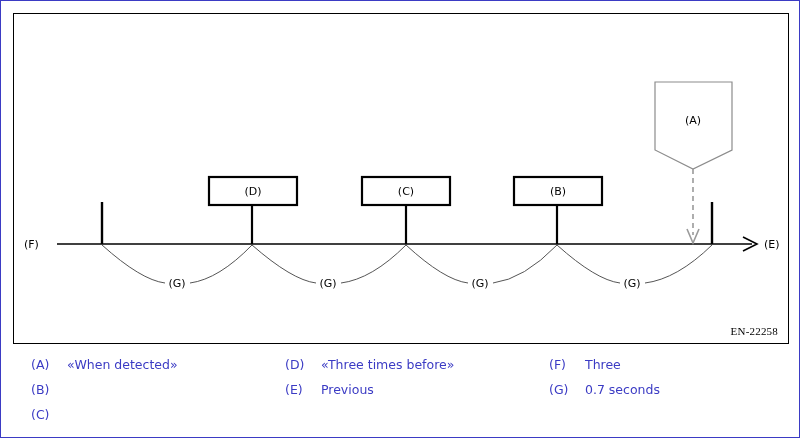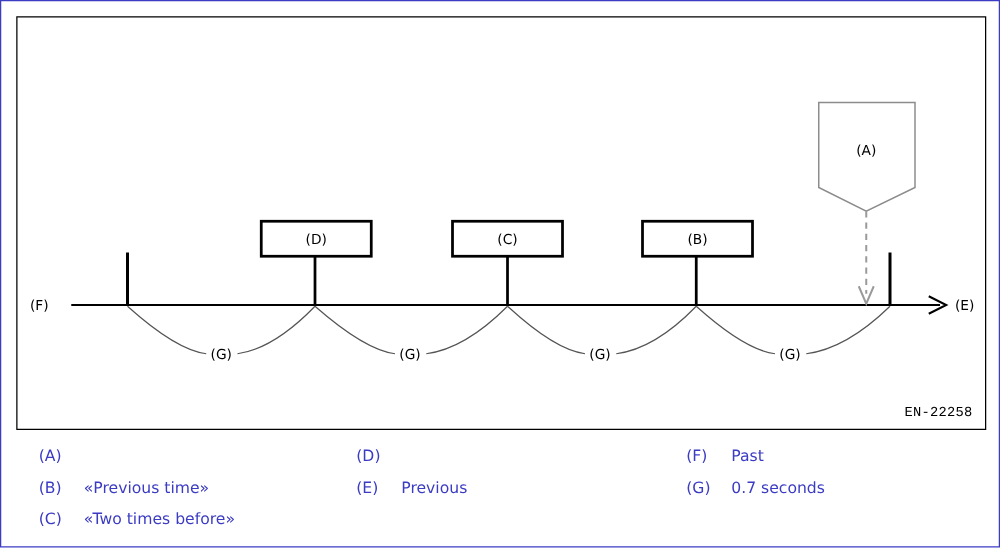--- a/index.html
+++ b/index.html
@@ -38,21 +38,21 @@
   }
   .fig-label {
     font-family: "DejaVu Sans", sans-serif;
     font-size: 11px;
     fill: #000000;
   }
   .fig-ref {
     position: absolute;
     right: 10px;
     bottom: 6px;
-    font-family: Liberation Mono, monospace;
+    font-family: Liberation Serif, serif;
     font-size: 11px;
     color: #000000;
     letter-spacing: 0.2px;
   }
   #legend {
     position: absolute;
     left: 12px;
     top: 356px;
     width: 776px;
     color: #3b3bc4;
@@ -134,45 +134,45 @@
     </svg>
 
     <div class="fig-ref">EN-22258</div>
   </div>
 
   <div id="legend">
 
     <div class="legend-col col-1">
       <div class="legend-row">
         <span class="legend-key">(A)</span>
+        <span class="legend-text">«When detected»</span>
       </div>
       <div class="legend-row">
         <span class="legend-key">(B)</span>
-        <span class="legend-text">«Previous time»</span>
       </div>
       <div class="legend-row">
         <span class="legend-key">(C)</span>
-        <span class="legend-text">«Two times before»</span>
       </div>
     </div>
 
     <div class="legend-col col-2">
       <div class="legend-row">
         <span class="legend-key">(D)</span>
+        <span class="legend-text">«Three times before»</span>
       </div>
       <div class="legend-row">
         <span class="legend-key">(E)</span>
         <span class="legend-text">Previous</span>
       </div>
     </div>
 
     <div class="legend-col col-3">
       <div class="legend-row">
         <span class="legend-key">(F)</span>
-        <span class="legend-text">Past</span>
+        <span class="legend-text">Three</span>
       </div>
       <div class="legend-row">
         <span class="legend-key">(G)</span>
         <span class="legend-text">0.7 seconds</span>
       </div>
     </div>
 
   </div>
 </div>
 

